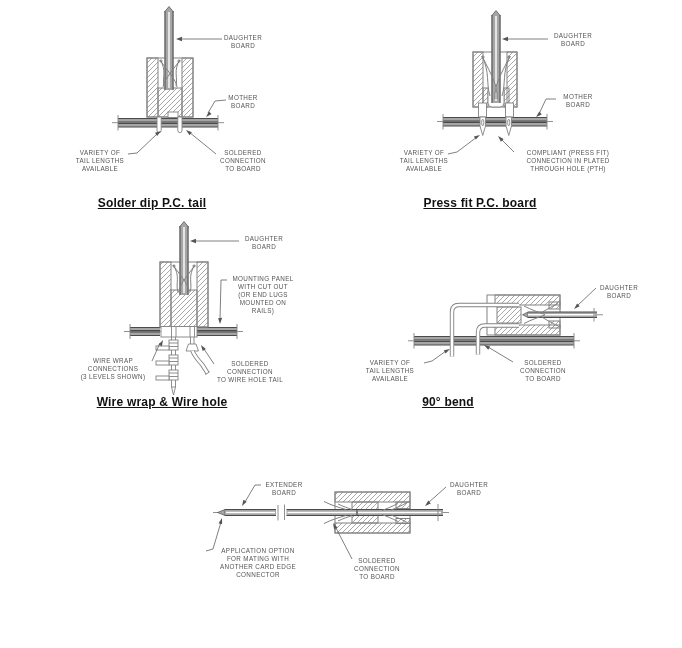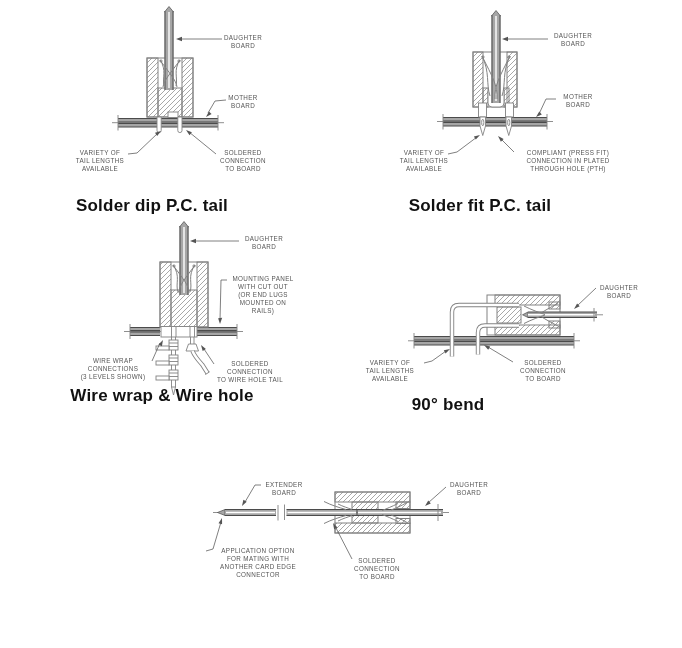--- a/index.html
+++ b/index.html
@@ -6,22 +6,22 @@
   html,body { background:#fff; }
   body {
     width:682px; height:648px; position:relative; overflow:hidden;
     background:var(--background,#ffffff);
     font-family:"Liberation Sans", sans-serif;
   }
   .sheet { position:absolute; inset:0; }
   svg.fig { position:absolute; overflow:visible; }
   .caption {
     position:absolute; transform:translateX(-50%);
-    font-weight:bold; font-size:17px; letter-spacing:.2px;
-    color:var(--caption-text,#111); white-space:nowrap;
+    font-weight:bold; font-size:12px; letter-spacing:.2px;
+    color:var(--caption-text,#111); white-space:nowrap;text-decoration:underline;
   }
   .oln  { fill:#ffffff; stroke:var(--line,#828282); stroke-width:1; }
   .ht   { stroke:var(--line,#828282); stroke-width:1; }
   .bf   { fill:var(--board-fill,#a6a6a6); stroke:none; }
   .bfo  { fill:var(--board-fill,#a6a6a6); stroke:var(--dark,#4b4b4b); stroke-width:.7; }
   .dl   { stroke:var(--dark,#4b4b4b); stroke-width:1; fill:none; }
   .gl   { stroke:var(--line,#828282); stroke-width:.9; fill:none; }
   .thin { stroke:var(--line,#828282); stroke-width:.7; fill:none; }
   .spr  { stroke:var(--line,#828282); stroke-width:1; fill:none; }
   .pin  { fill:#ffffff; stroke:var(--line,#828282); stroke-width:.9; }
@@ -473,16 +473,16 @@
       <text class="lbl" x="258" y="577">CONNECTOR</text>
     </g>
     <g>
       <text class="lbl" x="377" y="563">SOLDERED</text>
       <text class="lbl" x="377" y="571">CONNECTION</text>
       <text class="lbl" x="377" y="579">TO BOARD</text>
     </g>
   </svg>
 
   <div class="caption" style="left:152px;top:196px">Solder dip P.C. tail</div>
-  <div class="caption" style="left:480px;top:196px">Solder fit P.C. tail</div>
-  <div class="caption" style="left:162px;top:386px">Wire wrap &amp; Wire hole</div>
+  <div class="caption" style="left:480px;top:196px">Press fit P.C. board</div>
+  <div class="caption" style="left:162px;top:395px">Wire wrap &amp; Wire hole</div>
   <div class="caption" style="left:448px;top:395px">90° bend</div>
 </div>
 
 </body></html>

